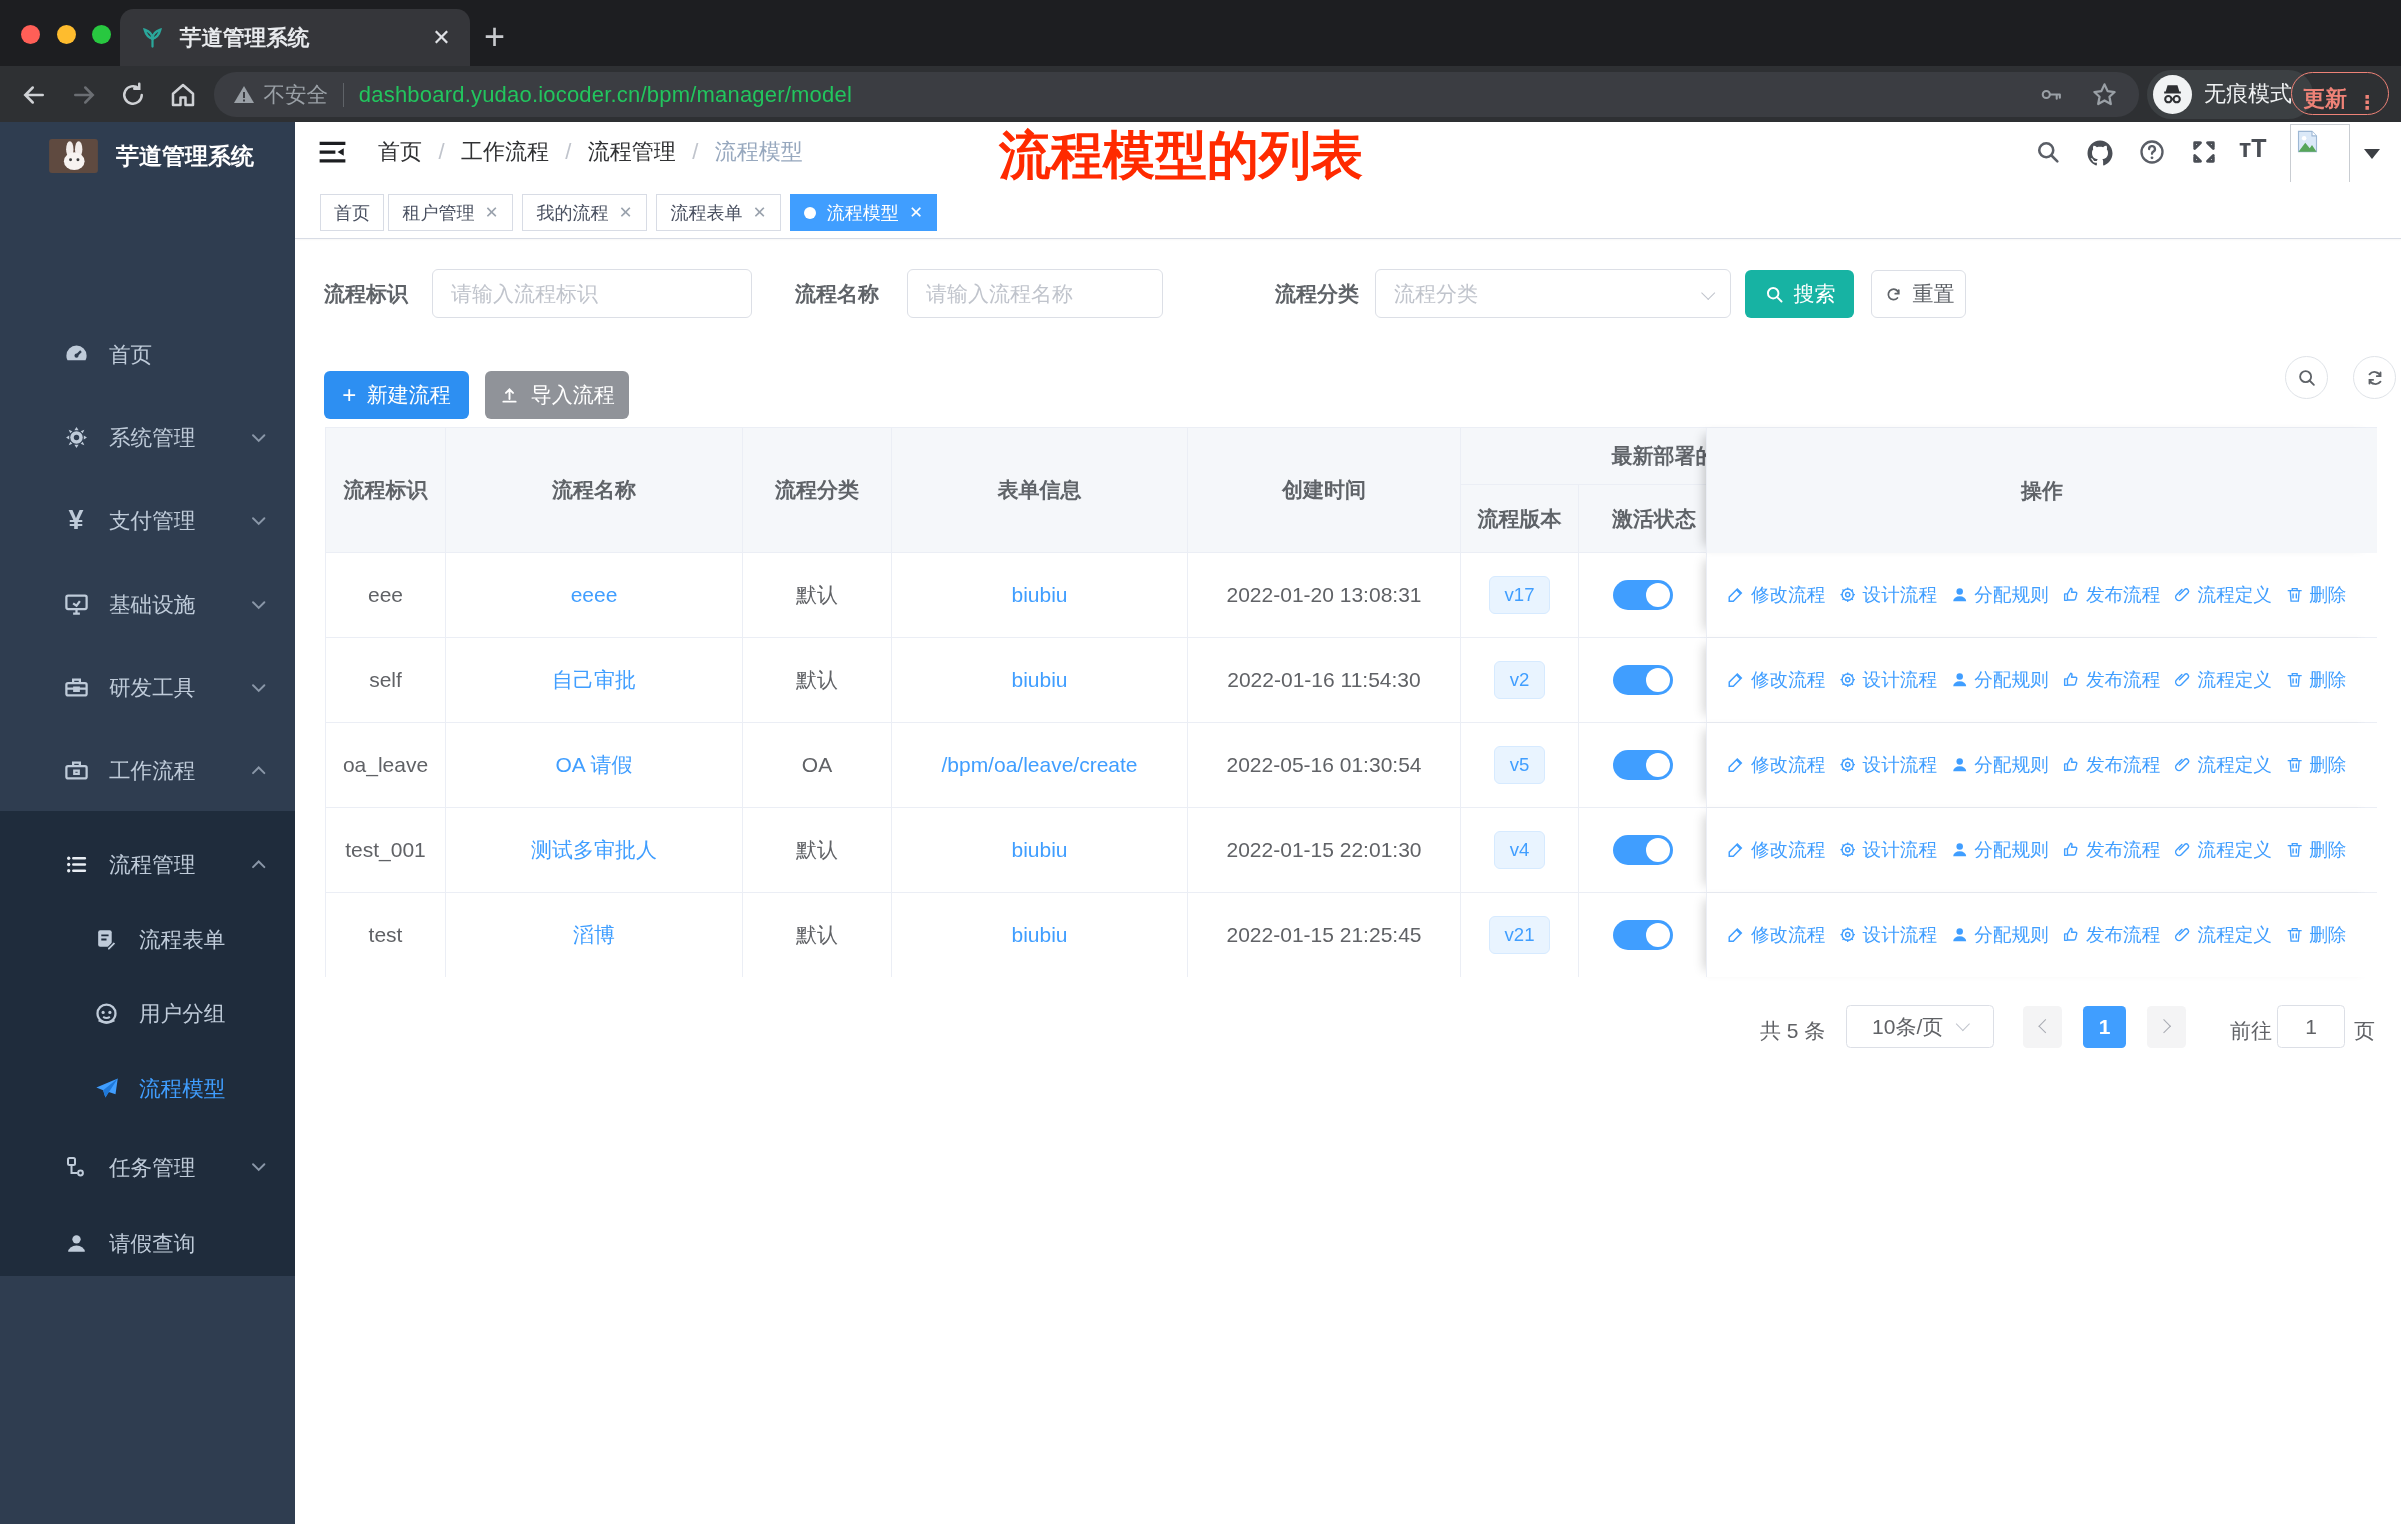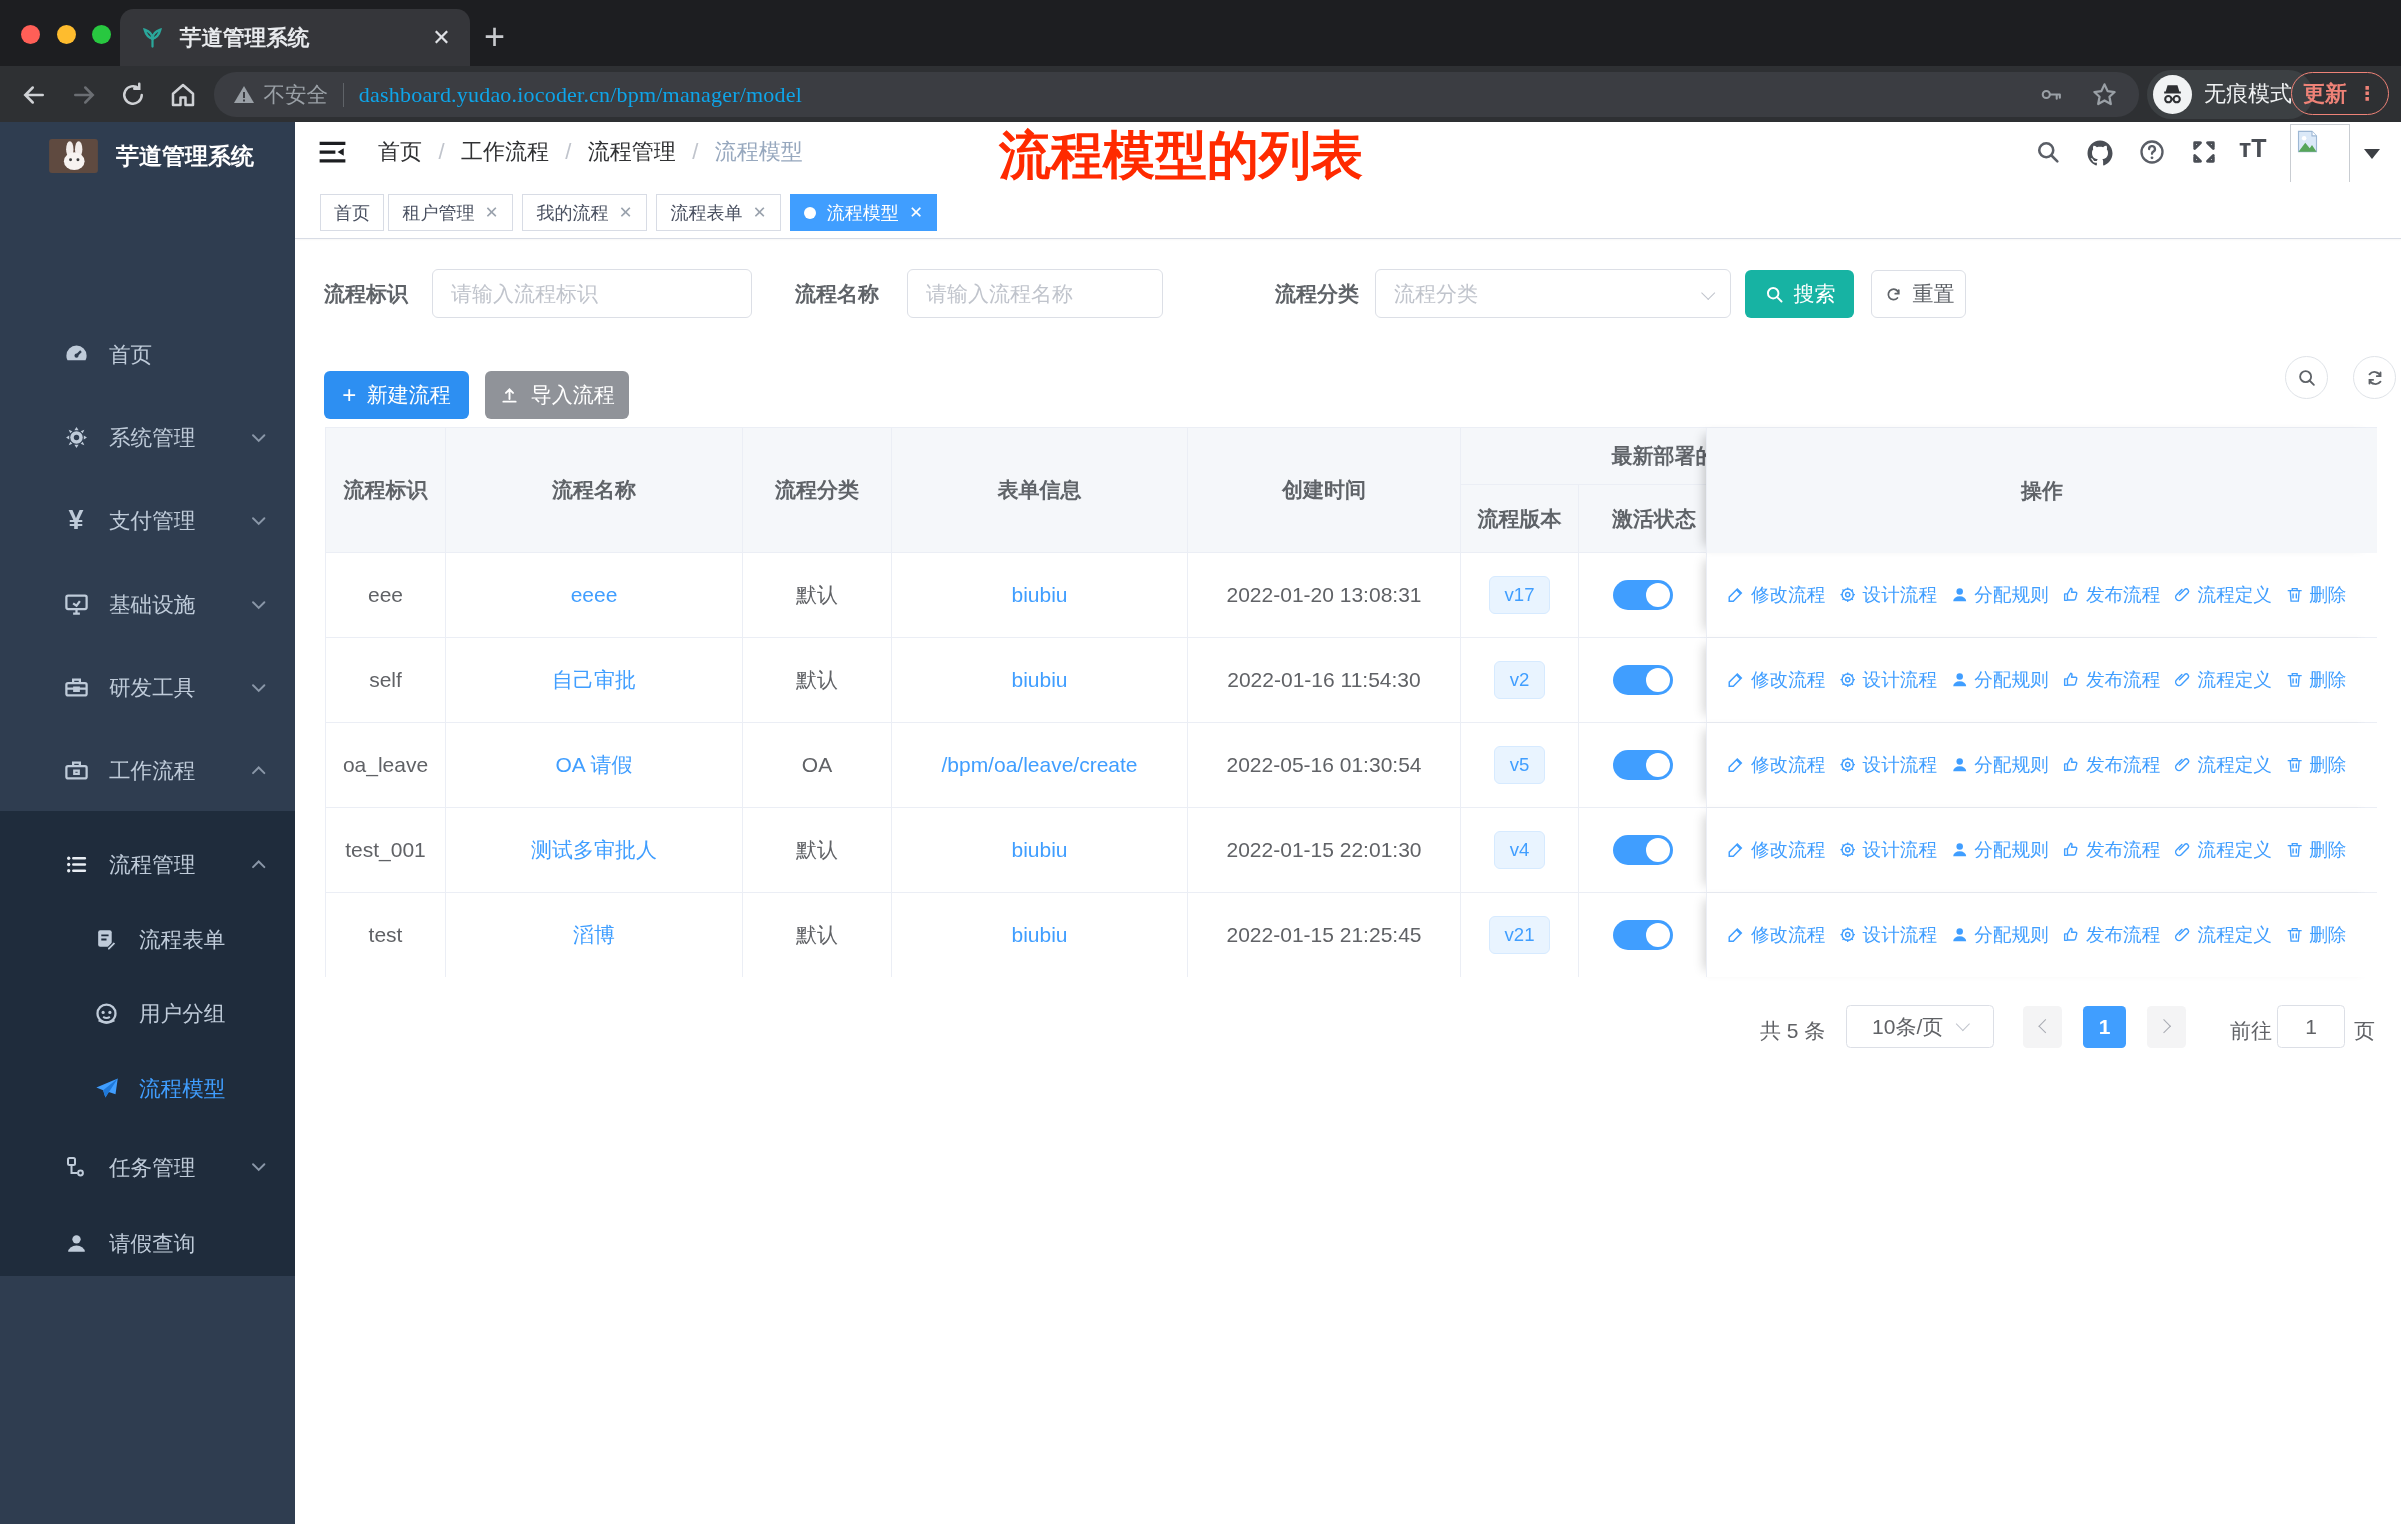--- a/index.html
+++ b/index.html
@@ -18,28 +18,28 @@
   #newtab { position:absolute; left:484px; top:16.4px; font-size:36px; color:#c8cace; font-weight:300; }
   #toolbar { position:absolute; left:0; top:66px; width:2401px; height:57px; background:#2e3033;
     display:flex; align-items:center; }
   .navic { color:#cfd1d5; margin-left:19.4px; }
   .navic.dim { color:#6b6e73; }
   #urlpill { position:absolute; left:214px; top:6px; width:1925px; height:45px; border-radius:22px;
     background:#3b3d42; display:flex; align-items:center; color:#e8eaed; font-size:22px; }
   #urlpill .warn { color:#9aa0a6; margin-left:18px; }
   #urlpill .sec { color:#9aa0a6; font-size:21.6px; margin-left:7.4px; }
   #urlpill .div { width:0.7px; height:24px; background:#5f6368; margin:0 15px; }
-  #urlpill .addr { color:#0ea5e9; letter-spacing:0.2px;font-family:Liberation Serif, serif; }
+  #urlpill .addr { color:#22c55e; letter-spacing:0.2px; }
   #urlpill .spacer { flex:1; }
   #incog { position:absolute; left:2147px; top:3.7px; height:49px; border-radius:24.6px; background:#3c4043;
     display:flex; align-items:center; padding:0 21px 0 6px; color:#f1f3f4; font-size:22px; gap:12px; }
   #incog .cir { width:39px; height:39px; border-radius:50%; background:#f1f3f4; display:flex;
     align-items:center; justify-content:center; }
   #update { position:absolute; left:2291px; top:6px; width:98px; height:43px; border:1.5px solid #ee8277;
-    border-radius:22px; color:#ee8277; display:flex; align-items:center; justify-content:center;
+    border-radius:22px; color:#ee8277; display:flex; align-items:flex-end; justify-content:center;
     gap:10.4px; font-size:22px; font-weight:700; }
   #update .dots { font-size:19.4px; letter-spacing:0; }
 
   
   #sidebar { position:absolute; left:0; top:122px; width:295px; height:1402px; background:#2f3d50; }
   #logo { position:absolute; left:0; top:0; width:295px; height:68px; display:flex; align-items:center; }
   #logo .avatar { width:49px; height:34px; margin-left:49px; border-radius:3px; overflow:hidden; }
   #logo .title { color:#fff; font-size:23px; font-weight:700; margin-left:18px; white-space:nowrap; }
   .m-item { position:absolute; left:0; width:295px; height:83px; display:flex; align-items:center;
     color:#bfcbd9; font-size:21.6px; cursor:pointer; }

